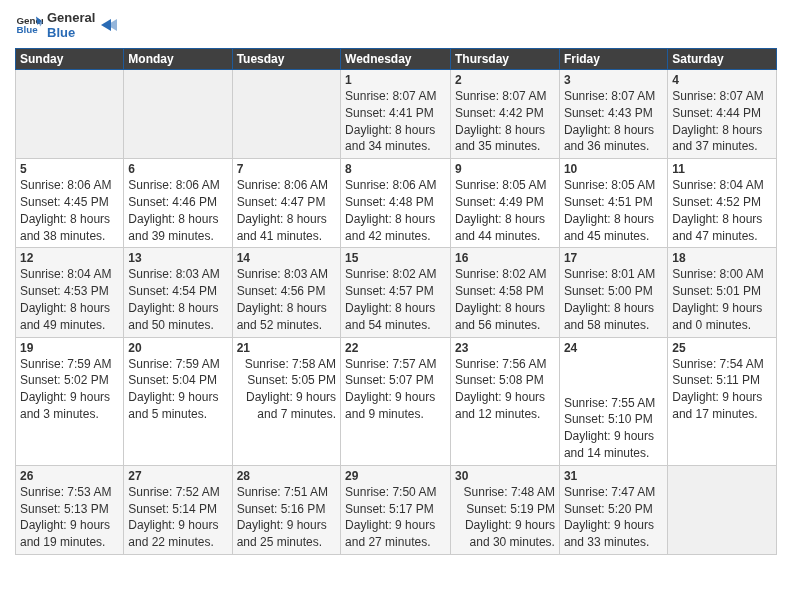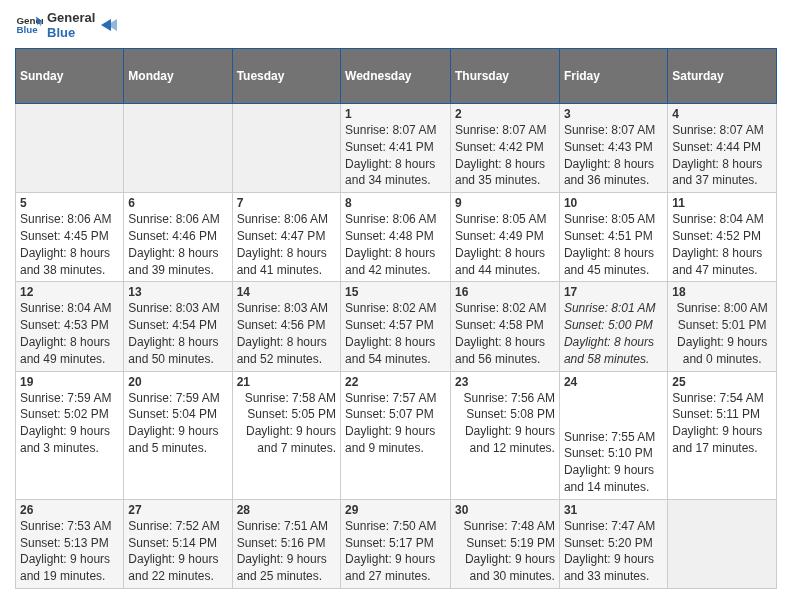--- a/index.html
+++ b/index.html
@@ -42,25 +42,25 @@
     .location-title {
       font-size: 15px;
       color: #555;
     }
     .calendar {
       width: 100%;
       border-collapse: collapse;
       border: 1px solid #ccc;
     }
     .calendar th {
-      background: #737373;
+      background: #404040;
       color: #fff;
       font-size: 12px;
       font-weight: bold;
-      padding: 20px 4px;
+      padding: 3px 4px;
       text-align: left;
       border: 1px solid #1e5a9a;
     }
     .calendar td {
       vertical-align: top;
       border: 1px solid #ccc;
       padding: 3px 4px;
       width: 113px;
       height: 80px;
       background: #fff;
@@ -244,28 +244,28 @@
           </td>
           <td>
             <span class="day-num">16</span>
             <div class="day-info" style="white-space: pre-line;">Sunrise: 8:02 AM
 Sunset: 4:58 PM
 Daylight: 8 hours
 and 56 minutes.</div>
           </td>
           <td>
             <span class="day-num">17</span>
-            <div class="day-info" style="white-space: pre-line; font-style: italic;">Sunrise: 8:01 AM
+            <div class="day-info" style="white-space: pre-line;">Sunrise: 8:01 AM
 Sunset: 5:00 PM
 Daylight: 8 hours
 and 58 minutes.</div>
           </td>
           <td>
             <span class="day-num">18</span>
-            <div class="day-info" style="white-space: pre-line; text-align: center;">Sunrise: 8:00 AM
+            <div class="day-info" style="white-space: pre-line;">Sunrise: 8:00 AM
 Sunset: 5:01 PM
 Daylight: 9 hours
 and 0 minutes.</div>
           </td>
         </tr>
         <tr>
           <td>
             <span class="day-num">19</span>
             <div class="day-info" style="white-space: pre-line;">Sunrise: 7:59 AM
 Sunset: 5:02 PM
@@ -288,21 +288,21 @@
           </td>
           <td>
             <span class="day-num">22</span>
             <div class="day-info" style="white-space: pre-line;">Sunrise: 7:57 AM
 Sunset: 5:07 PM
 Daylight: 9 hours
 and 9 minutes.</div>
           </td>
           <td>
             <span class="day-num">23</span>
-            <div class="day-info" style="white-space: pre-line; text-align: right;">Sunrise: 7:56 AM
+            <div class="day-info" style="white-space: pre-line;">Sunrise: 7:56 AM
 Sunset: 5:08 PM
 Daylight: 9 hours
 and 12 minutes.</div>
           </td>
           <td>
             <span class="day-num">24</span>
             <div class="day-info" style="white-space: pre-line; margin-top: 40px;">Sunrise: 7:55 AM
 Sunset: 5:10 PM
 Daylight: 9 hours
 and 14 minutes.</div>

